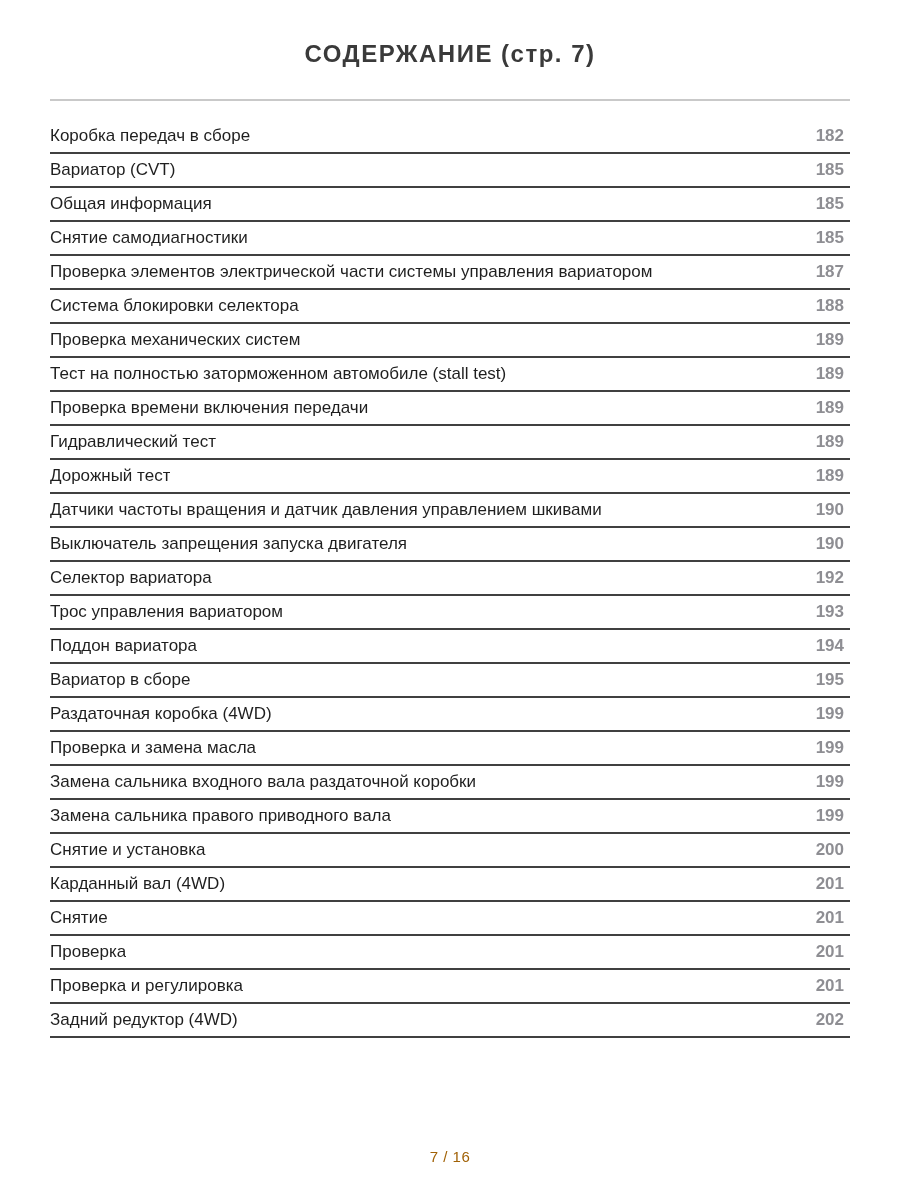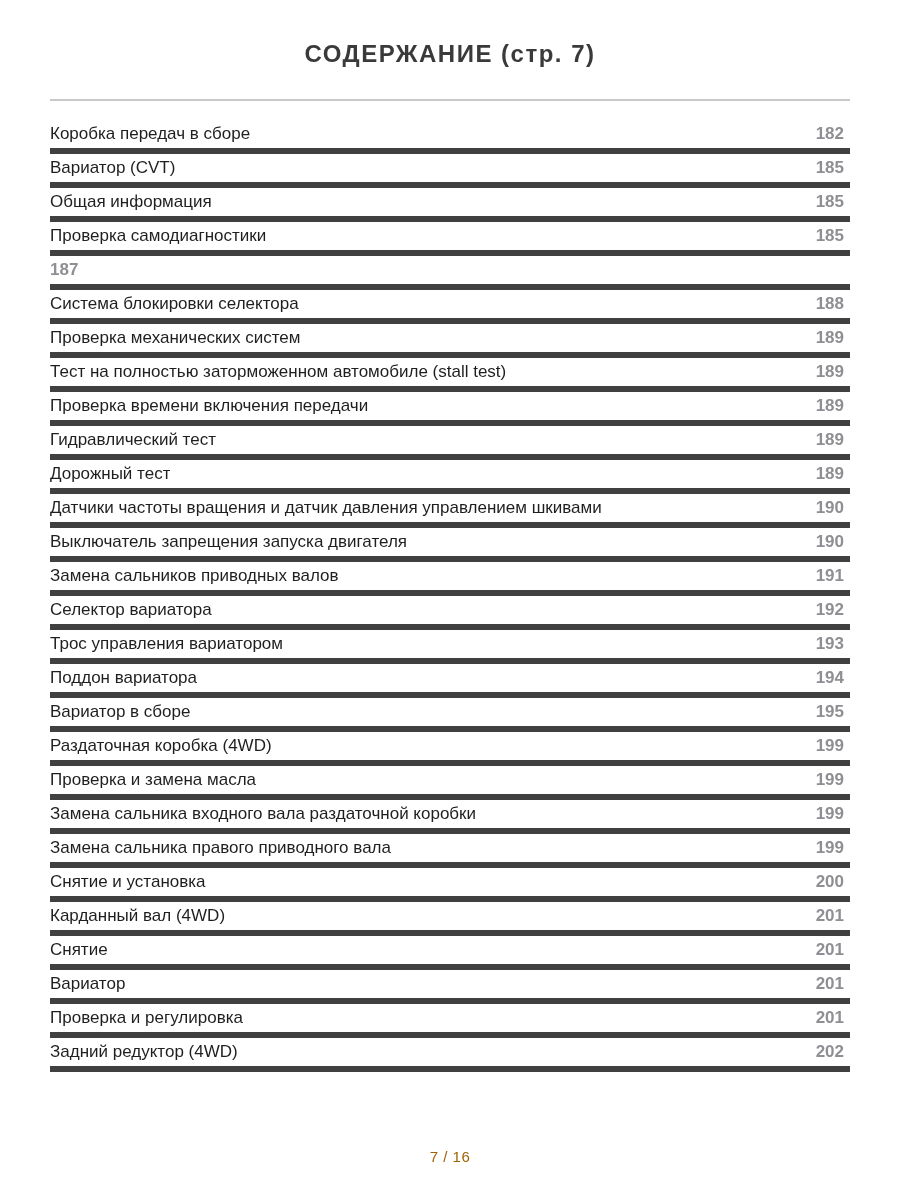--- a/index.html
+++ b/index.html
@@ -28,21 +28,21 @@
     background: #c9c9c9;
   }
   .toc-list {
     margin: 19px 50px 0 50px;
   }
   .toc-row {
     display: flex;
     justify-content: space-between;
     align-items: center;
     height: 34px;
-    border-bottom: 6px solid #404040;
+    border-bottom: 2px solid #404040;
     font-size: 17px;
   }
   .toc-label {
     color: #1f1f1f;
     white-space: nowrap;
     overflow: hidden;
   }
   .toc-page {
     color: #8e8e93;
     padding-right: 6px;
@@ -76,24 +76,25 @@
       </div>
       <div class="toc-row">
         <span class="toc-label">Вариатор (CVT)</span>
         <span class="toc-page">185</span>
       </div>
       <div class="toc-row">
         <span class="toc-label">Общая информация</span>
         <span class="toc-page">185</span>
       </div>
       <div class="toc-row">
-        <span class="toc-label">Проверка самодиагностики</span>
+        <span class="toc-label">Снятие самодиагностики</span>
         <span class="toc-page">185</span>
       </div>
       <div class="toc-row">
+        <span class="toc-label">Проверка элементов электрической части системы управления вариатором</span>
         <span class="toc-page">187</span>
       </div>
       <div class="toc-row">
         <span class="toc-label">Система блокировки селектора</span>
         <span class="toc-page">188</span>
       </div>
       <div class="toc-row">
         <span class="toc-label">Проверка механических систем</span>
         <span class="toc-page">189</span>
       </div>
@@ -113,24 +114,20 @@
         <span class="toc-label">Дорожный тест</span>
         <span class="toc-page">189</span>
       </div>
       <div class="toc-row">
         <span class="toc-label">Датчики частоты вращения и датчик давления управлением шкивами</span>
         <span class="toc-page">190</span>
       </div>
       <div class="toc-row">
         <span class="toc-label">Выключатель запрещения запуска двигателя</span>
         <span class="toc-page">190</span>
-      </div>
-      <div class="toc-row">
-        <span class="toc-label">Замена сальников приводных валов</span>
-        <span class="toc-page">191</span>
       </div>
       <div class="toc-row">
         <span class="toc-label">Селектор вариатора</span>
         <span class="toc-page">192</span>
       </div>
       <div class="toc-row">
         <span class="toc-label">Трос управления вариатором</span>
         <span class="toc-page">193</span>
       </div>
       <div class="toc-row">
@@ -163,21 +160,21 @@
       </div>
       <div class="toc-row">
         <span class="toc-label">Карданный вал (4WD)</span>
         <span class="toc-page">201</span>
       </div>
       <div class="toc-row">
         <span class="toc-label">Снятие</span>
         <span class="toc-page">201</span>
       </div>
       <div class="toc-row">
-        <span class="toc-label">Вариатор</span>
+        <span class="toc-label">Проверка</span>
         <span class="toc-page">201</span>
       </div>
       <div class="toc-row">
         <span class="toc-label">Проверка и регулировка</span>
         <span class="toc-page">201</span>
       </div>
       <div class="toc-row">
         <span class="toc-label">Задний редуктор (4WD)</span>
         <span class="toc-page">202</span>
       </div>

